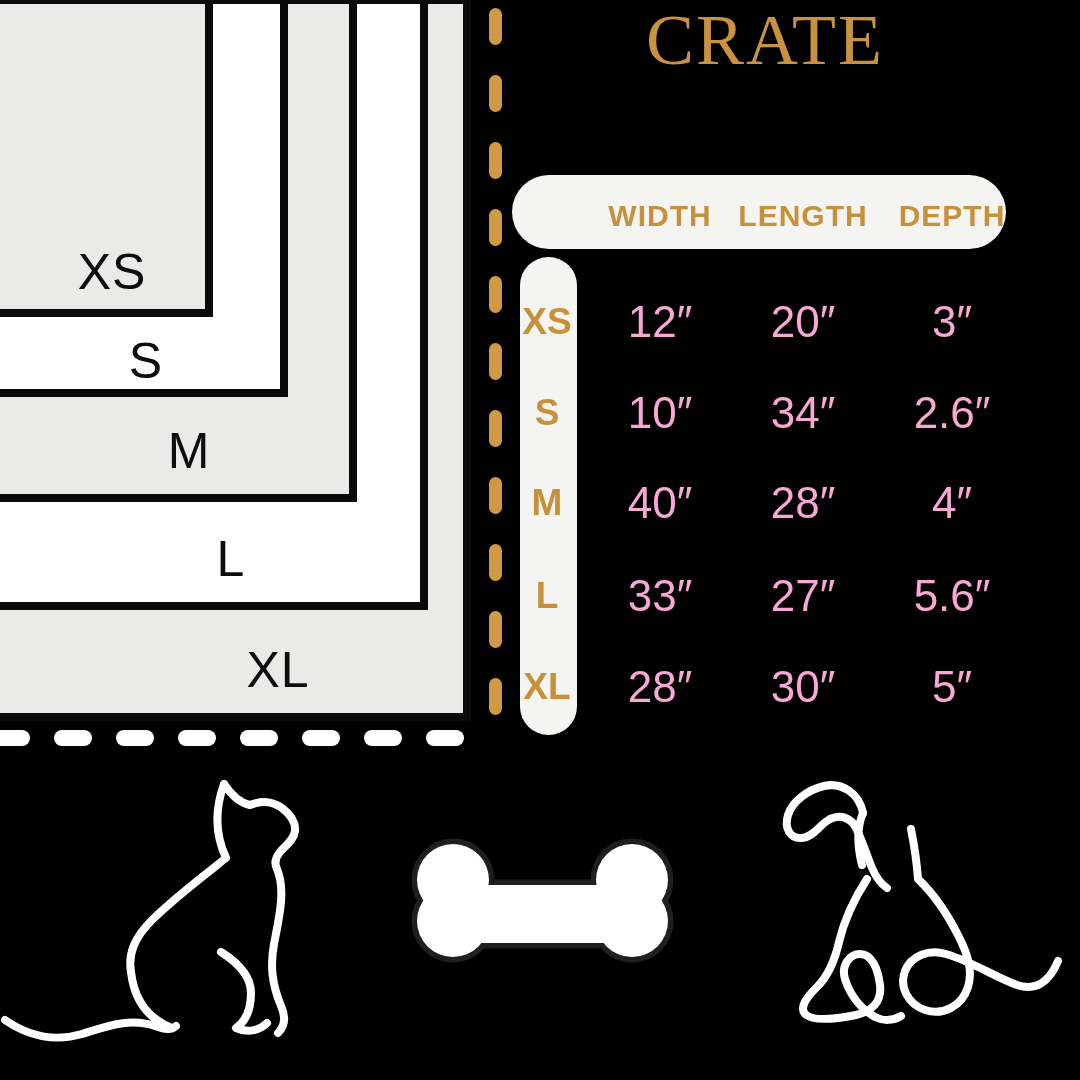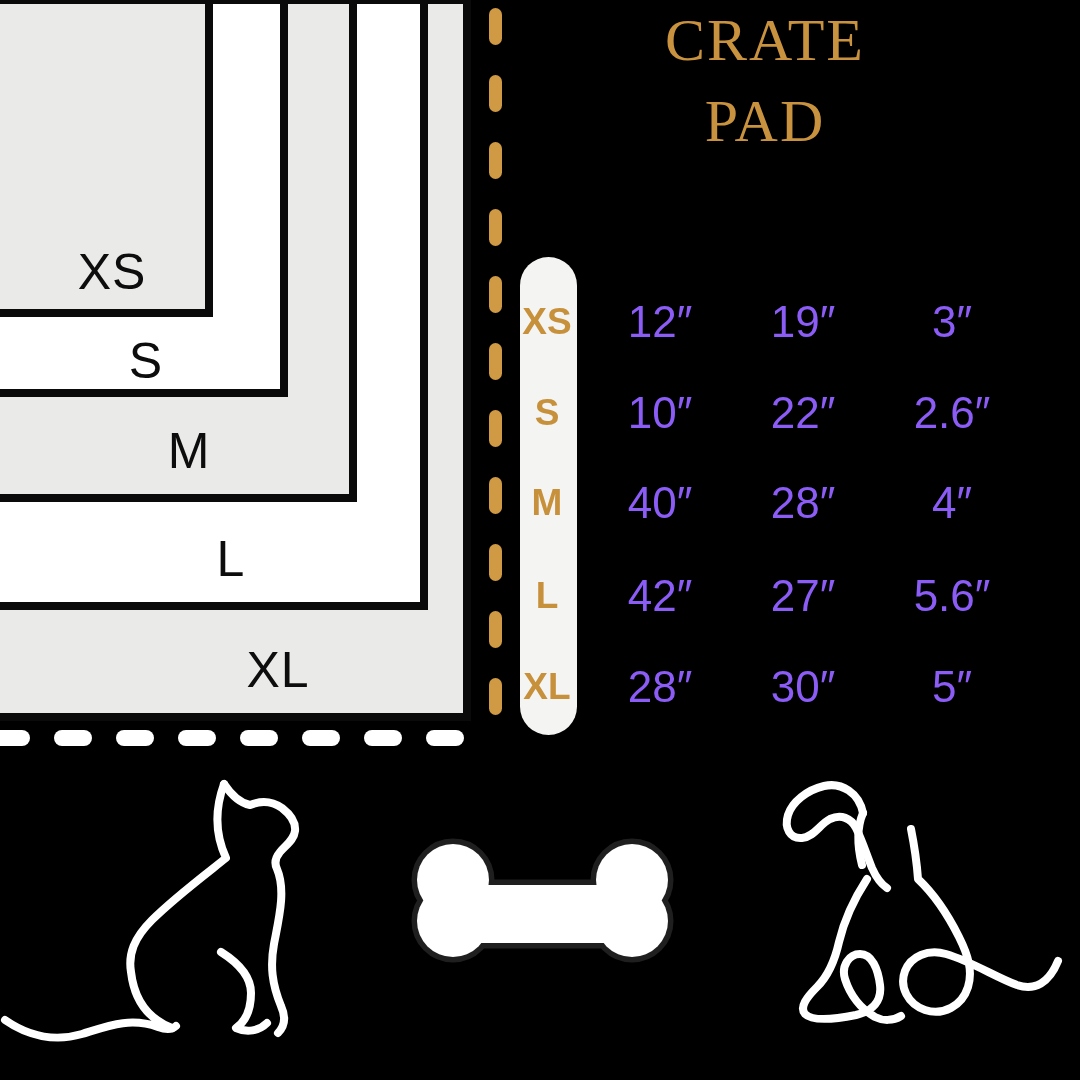--- a/index.html
+++ b/index.html
@@ -25,21 +25,21 @@
   .dlabel.xl{left:278px;top:670px;}
   
   .gold-divider{position:absolute;left:489px;top:8px;display:flex;flex-direction:column;gap:30px;z-index:7;}
   .gold-divider i{display:block;width:13px;height:37px;border-radius:7px;background:#D09A44;}
   .white-divider{position:absolute;left:-8px;top:730px;display:flex;gap:24px;z-index:7;}
   .white-divider i{display:block;width:38px;height:16px;border-radius:8px;background:#FFFFFF;}
   
   .title{
     position:absolute;left:505px;top:0px;width:520px;text-align:center;
     font-family:"Liberation Serif",serif;font-weight:400;color:#C8923E;
-    font-size:60px;line-height:81px;letter-spacing:2px;
+    font-size:72px;line-height:81px;letter-spacing:2px;
   }
   .header-pill{
     position:absolute;left:512px;top:175px;width:494px;height:74px;
     background:#F4F4F2;border-radius:37px;z-index:3;
   }
   .header-pill span{
     position:absolute;top:41px;transform:translate(-50%,-50%);
     font-weight:700;font-size:30px;letter-spacing:1px;color:#C7913C;white-space:nowrap;
   }
   .h-width {left:148px;}
@@ -48,21 +48,21 @@
   .size-pill{
     position:absolute;left:520px;top:257px;width:57px;height:478px;
     background:#F4F4F2;border-radius:29px;z-index:3;
   }
   .rowlabel{
     position:absolute;left:547px;transform:translate(-50%,-50%);z-index:4;
     font-weight:700;font-size:37px;color:#C7913C;letter-spacing:0px;white-space:nowrap;
   }
   .cell{
     position:absolute;transform:translate(-50%,-50%);z-index:4;
-    font-size:44px;font-weight:400;color:#8b5cf6;white-space:nowrap;
+    font-size:44px;font-weight:400;color:#f9a8d4;white-space:nowrap;
   }
   .row0{top:322px;} .row1{top:413px;} .row2{top:503px;} .row3{top:596px;} .row4{top:687px;}
   .col-w{left:660px;} .col-l{left:803px;} .col-d{left:952px;}
   
   .icon{position:absolute;}
   .cat-svg {left:0px;top:770px;}
   .bone-svg{left:398px;top:833px;}
   .dog-svg {left:763px;top:773px;}
   .lineart{fill:none;stroke:#FFFFFF;stroke-width:8;stroke-linecap:round;stroke-linejoin:round;}
 </style>
@@ -104,41 +104,45 @@
       <i></i>
       <i></i>
       <i></i>
       <i></i>
       <i></i>
       <i></i>
   </div>
 
   <div class="title">
     <div>CRATE</div>
-    <div>PAD</div>
   </div>
 
+  <div class="header-pill">
+    <span class="h-width">WIDTH</span>
+    <span class="h-length">LENGTH</span>
+    <span class="h-depth">DEPTH</span>
+  </div>
 
   <div class="size-pill"></div>
   <span class="rowlabel row0">XS</span>
   <span class="rowlabel row1">S</span>
   <span class="rowlabel row2">M</span>
   <span class="rowlabel row3">L</span>
   <span class="rowlabel row4">XL</span>
 
   <span class="cell row0 col-w">12″</span>
-  <span class="cell row0 col-l">19″</span>
+  <span class="cell row0 col-l">20″</span>
   <span class="cell row0 col-d">3″</span>
   <span class="cell row1 col-w">10″</span>
-  <span class="cell row1 col-l">22″</span>
+  <span class="cell row1 col-l">34″</span>
   <span class="cell row1 col-d">2.6″</span>
   <span class="cell row2 col-w">40″</span>
   <span class="cell row2 col-l">28″</span>
   <span class="cell row2 col-d">4″</span>
-  <span class="cell row3 col-w">42″</span>
+  <span class="cell row3 col-w">33″</span>
   <span class="cell row3 col-l">27″</span>
   <span class="cell row3 col-d">5.6″</span>
   <span class="cell row4 col-w">28″</span>
   <span class="cell row4 col-l">30″</span>
   <span class="cell row4 col-d">5″</span>
 
   <svg class="icon cat-svg" width="310" height="280" viewBox="0 0 310 280">
     <path class="lineart" d="M 5,250 C 28,266 55,272 82,264 C 108,256 130,247 158,257 C 166,260 172,260 176,256"></path>
     <path class="lineart" d="M 224,14 C 216,36 214,62 226,88 C 206,104 174,128 152,150 C 134,168 128,184 131,202 C 134,228 146,248 172,258"></path>
     <path class="lineart" d="M 224,14 C 232,26 240,33 250,35 C 262,30 272,31 282,38 C 291,45 296,52 295,61 C 294,70 286,75 280,82 C 275,88 274,93 277,99 C 286,120 279,148 274,174 C 270,196 272,214 281,236 C 286,247 285,256 278,263"></path>

